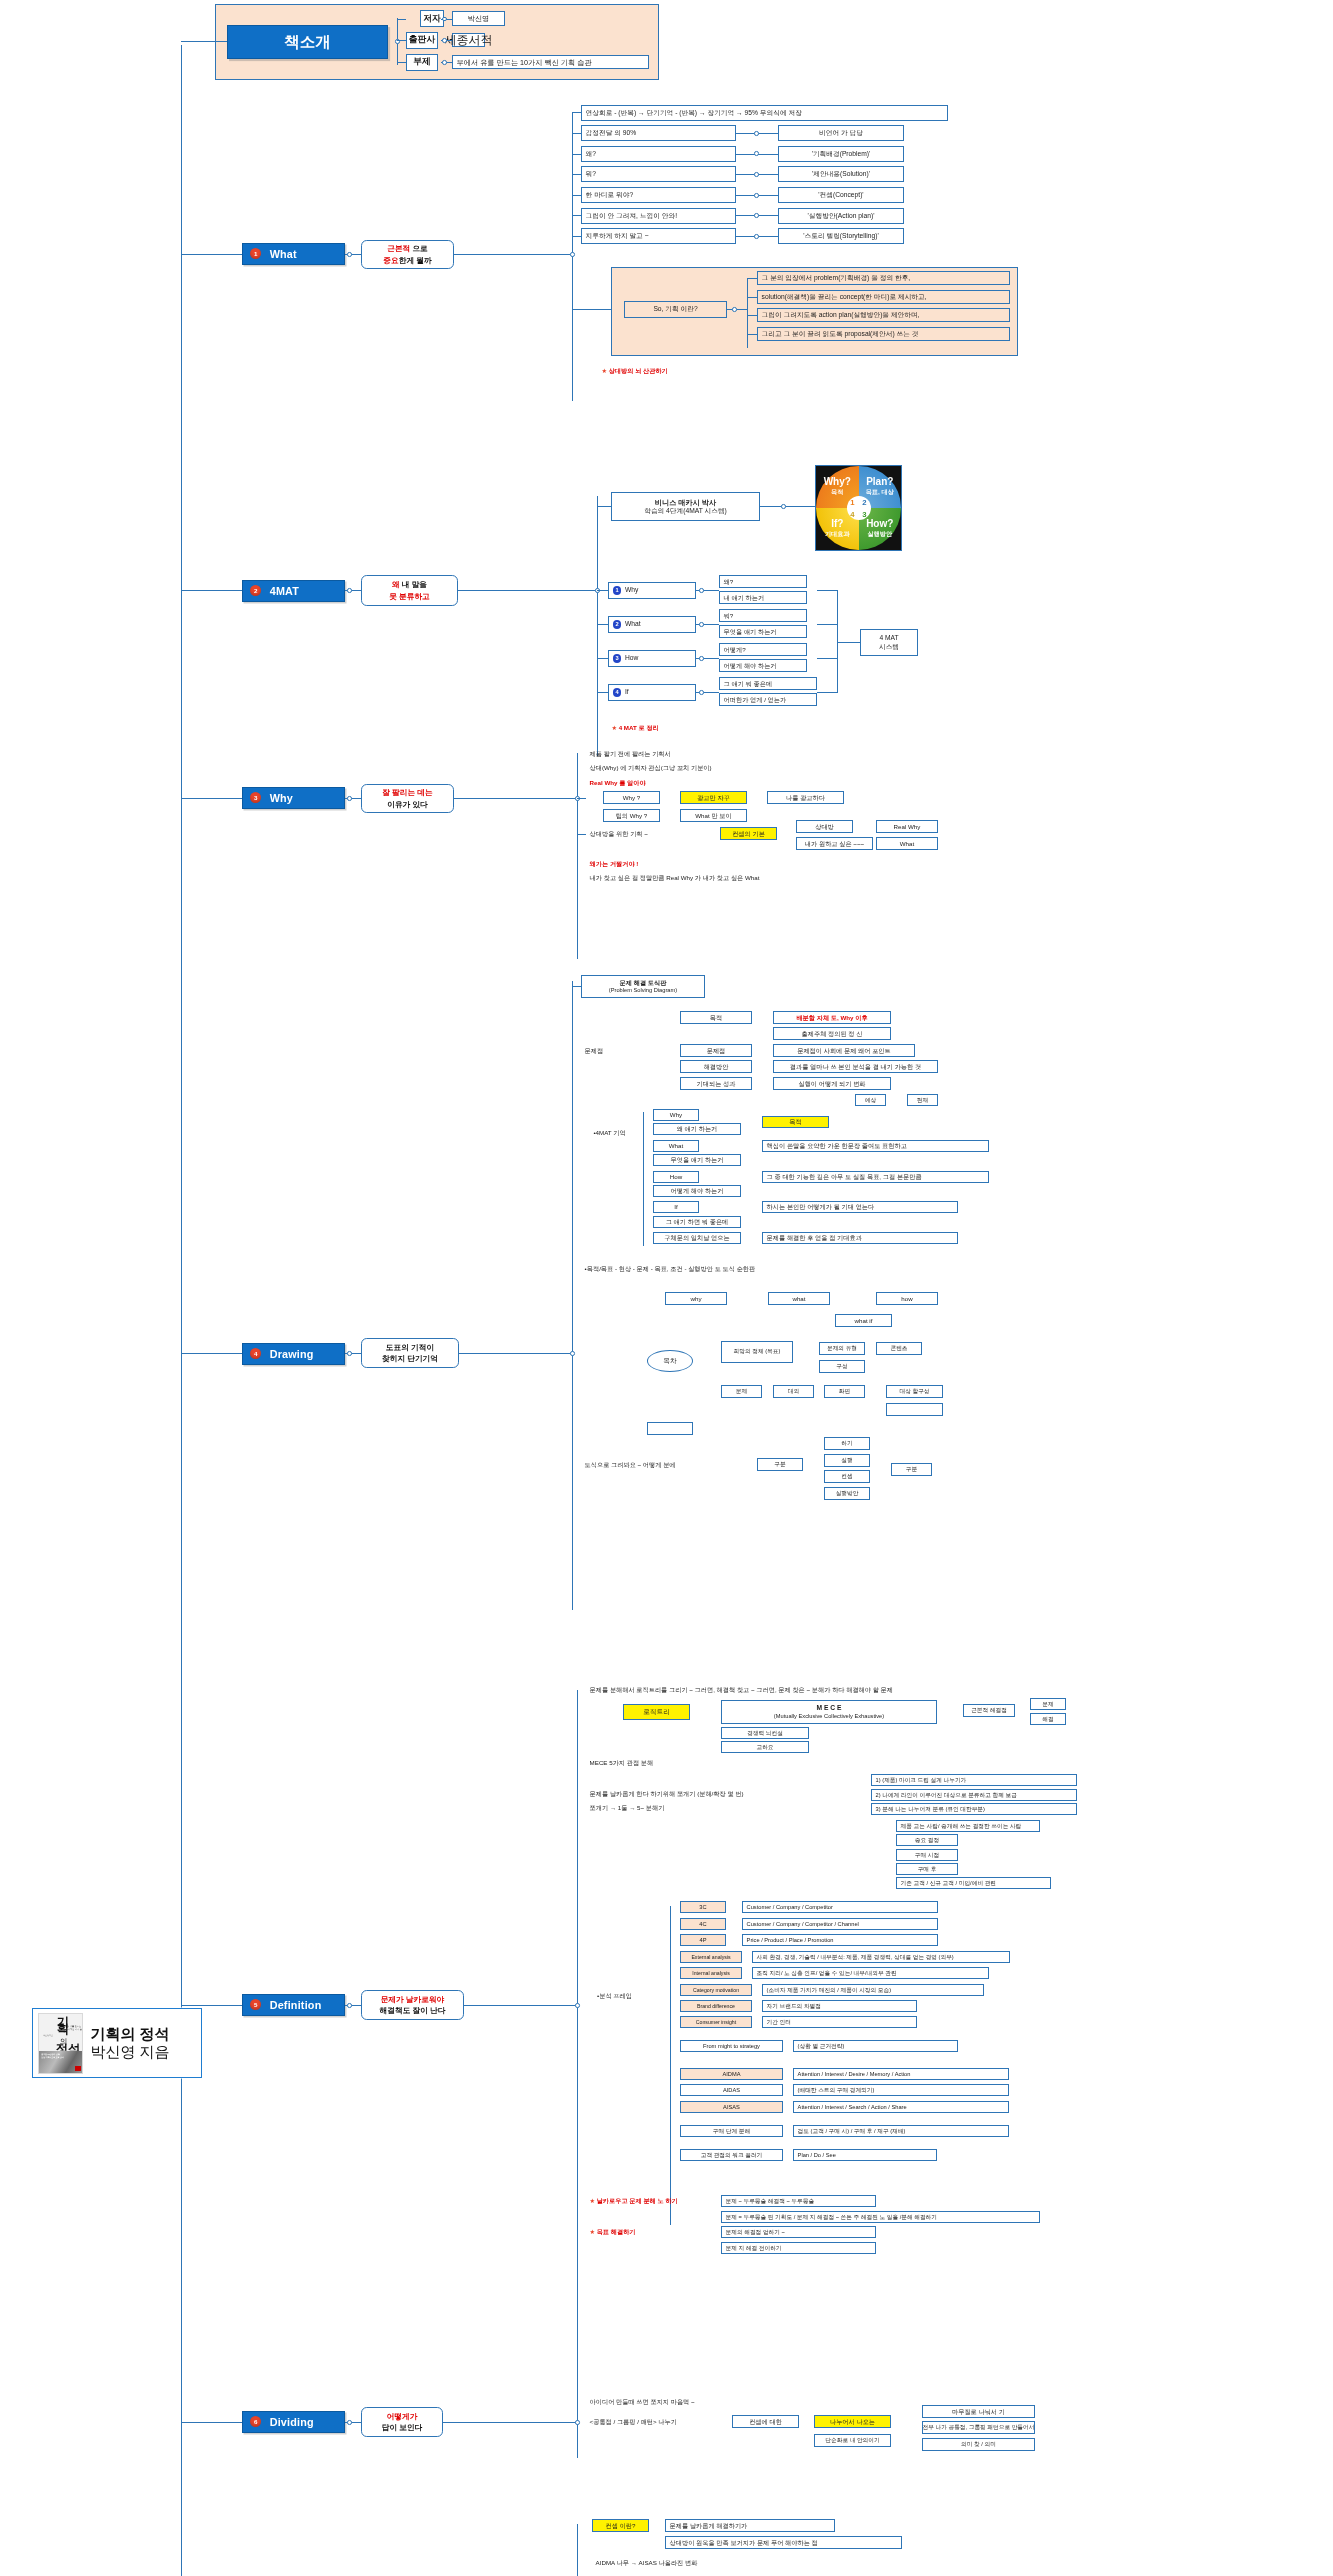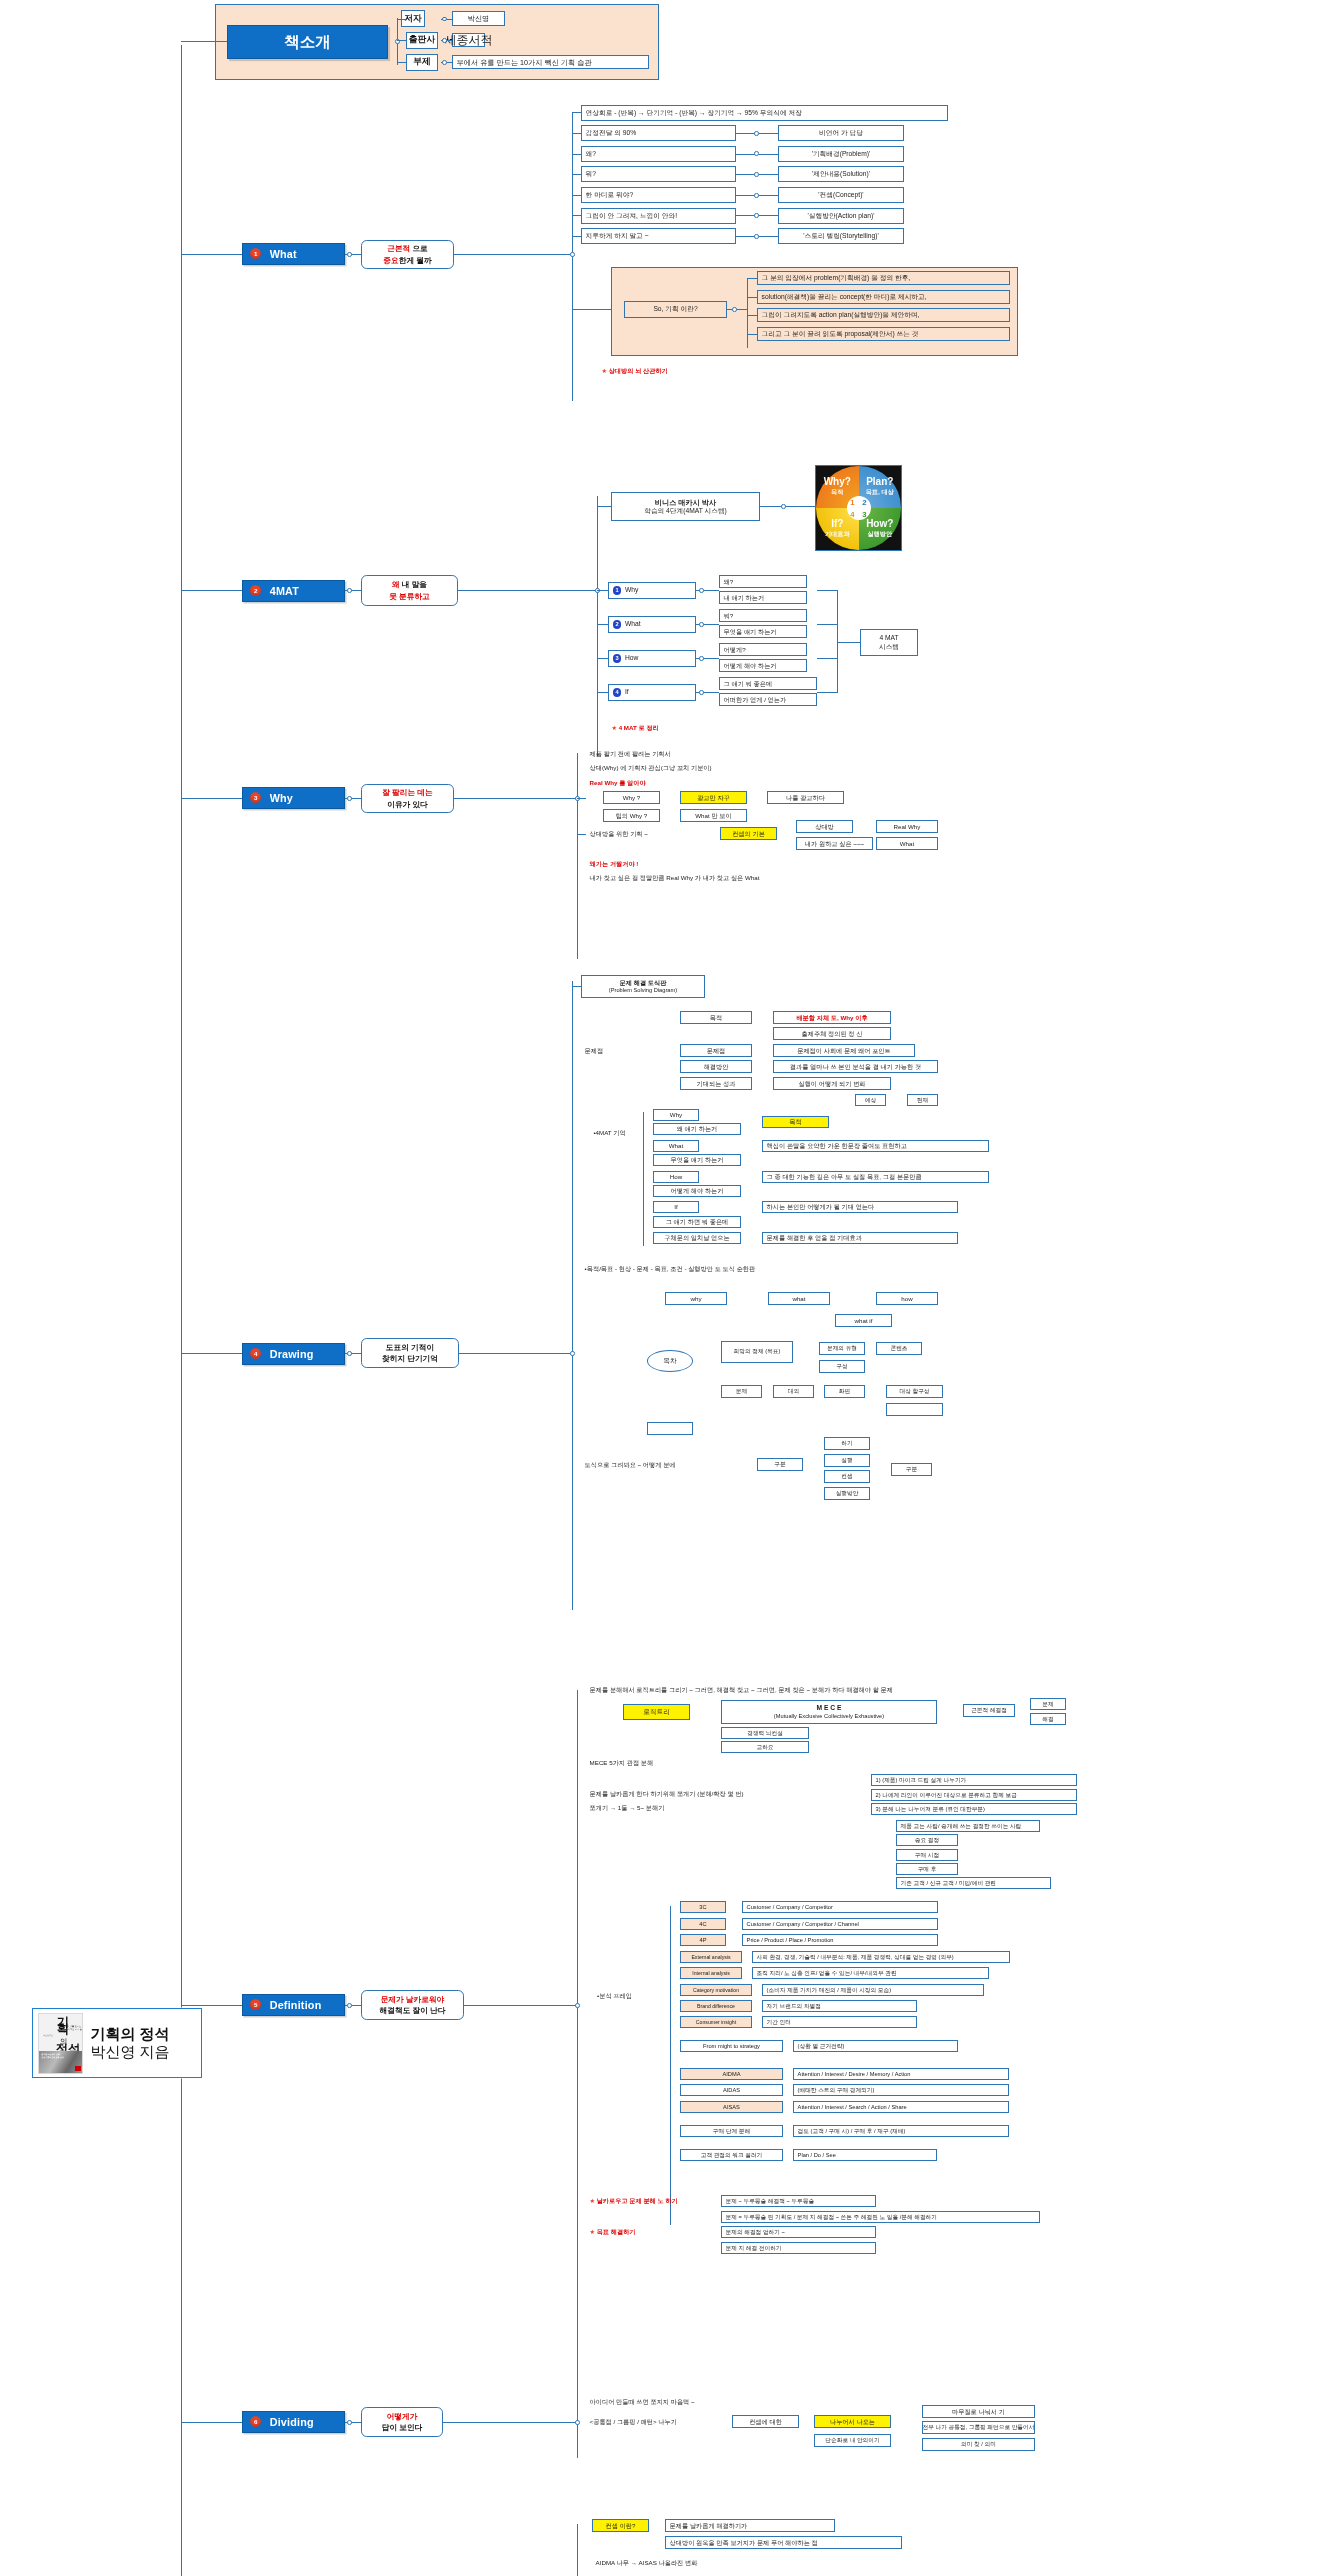--- a/index.html
+++ b/index.html
@@ -172,21 +172,21 @@
 <div class="ln-v th" style="left:181px; top:45px; height:3864px;"></div>
 <div class="ln-h th" style="left:181px; top:2043px; width:20.6px;"></div>
 
 <div class="hdrpanel" style="left:215px; top:4.1px; width:444px; height:76px;"></div>
 <div class="hdrtitle" style="left:227px; top:25px; width:161px; height:34px;">책소개</div>
 <div class="ln-h" style="left:181px; top:41px; width:46px;"></div>
 
 <div class="ln-v" style="left:397px; top:18px; height:47px;"></div>
 <div class="dot" style="left:395px;top:39px;"></div>
 
-<div class="hdrkey" style="left:401px; top:10.3px; width:24px; height:16.5px;">저자</div>
+<div class="hdrkey" style="left:420px; top:10.3px; width:24px; height:16.5px;">저자</div>
 <div class="hdrkey" style="left:406px; top:32px; width:32px; height:16.5px;">출판사</div>
 <div class="hdrkey" style="left:406px; top:54px; width:32px; height:16.5px;">부제</div>
 <div class="ln-h" style="left:397px;top:18.5px;width:9.3px;"></div>
 <div class="ln-h" style="left:397px;top:40px;width:9.3px;"></div>
 <div class="ln-h" style="left:397px;top:62px;width:9.3px;"></div>
 
 <div class="node ctr" style="left:452px; top:11.3px; width:53px; height:14.4px; font-size:7.2px;">박신영</div>
 <div class="node ctr" style="left:452px; top:33px; width:33px; height:14.4px; font-size:12px;font-family:Liberation Serif, serif;">세종서적</div>
 <div class="node" style="left:452px; top:55px; width:197px; height:14.4px; font-size:7.2px;">무에서 유를 만드는 10가지 빽신 기획 습관</div>
 <div class="ln-h" style="left:441px;top:18.5px;width:11.3px;"></div>

